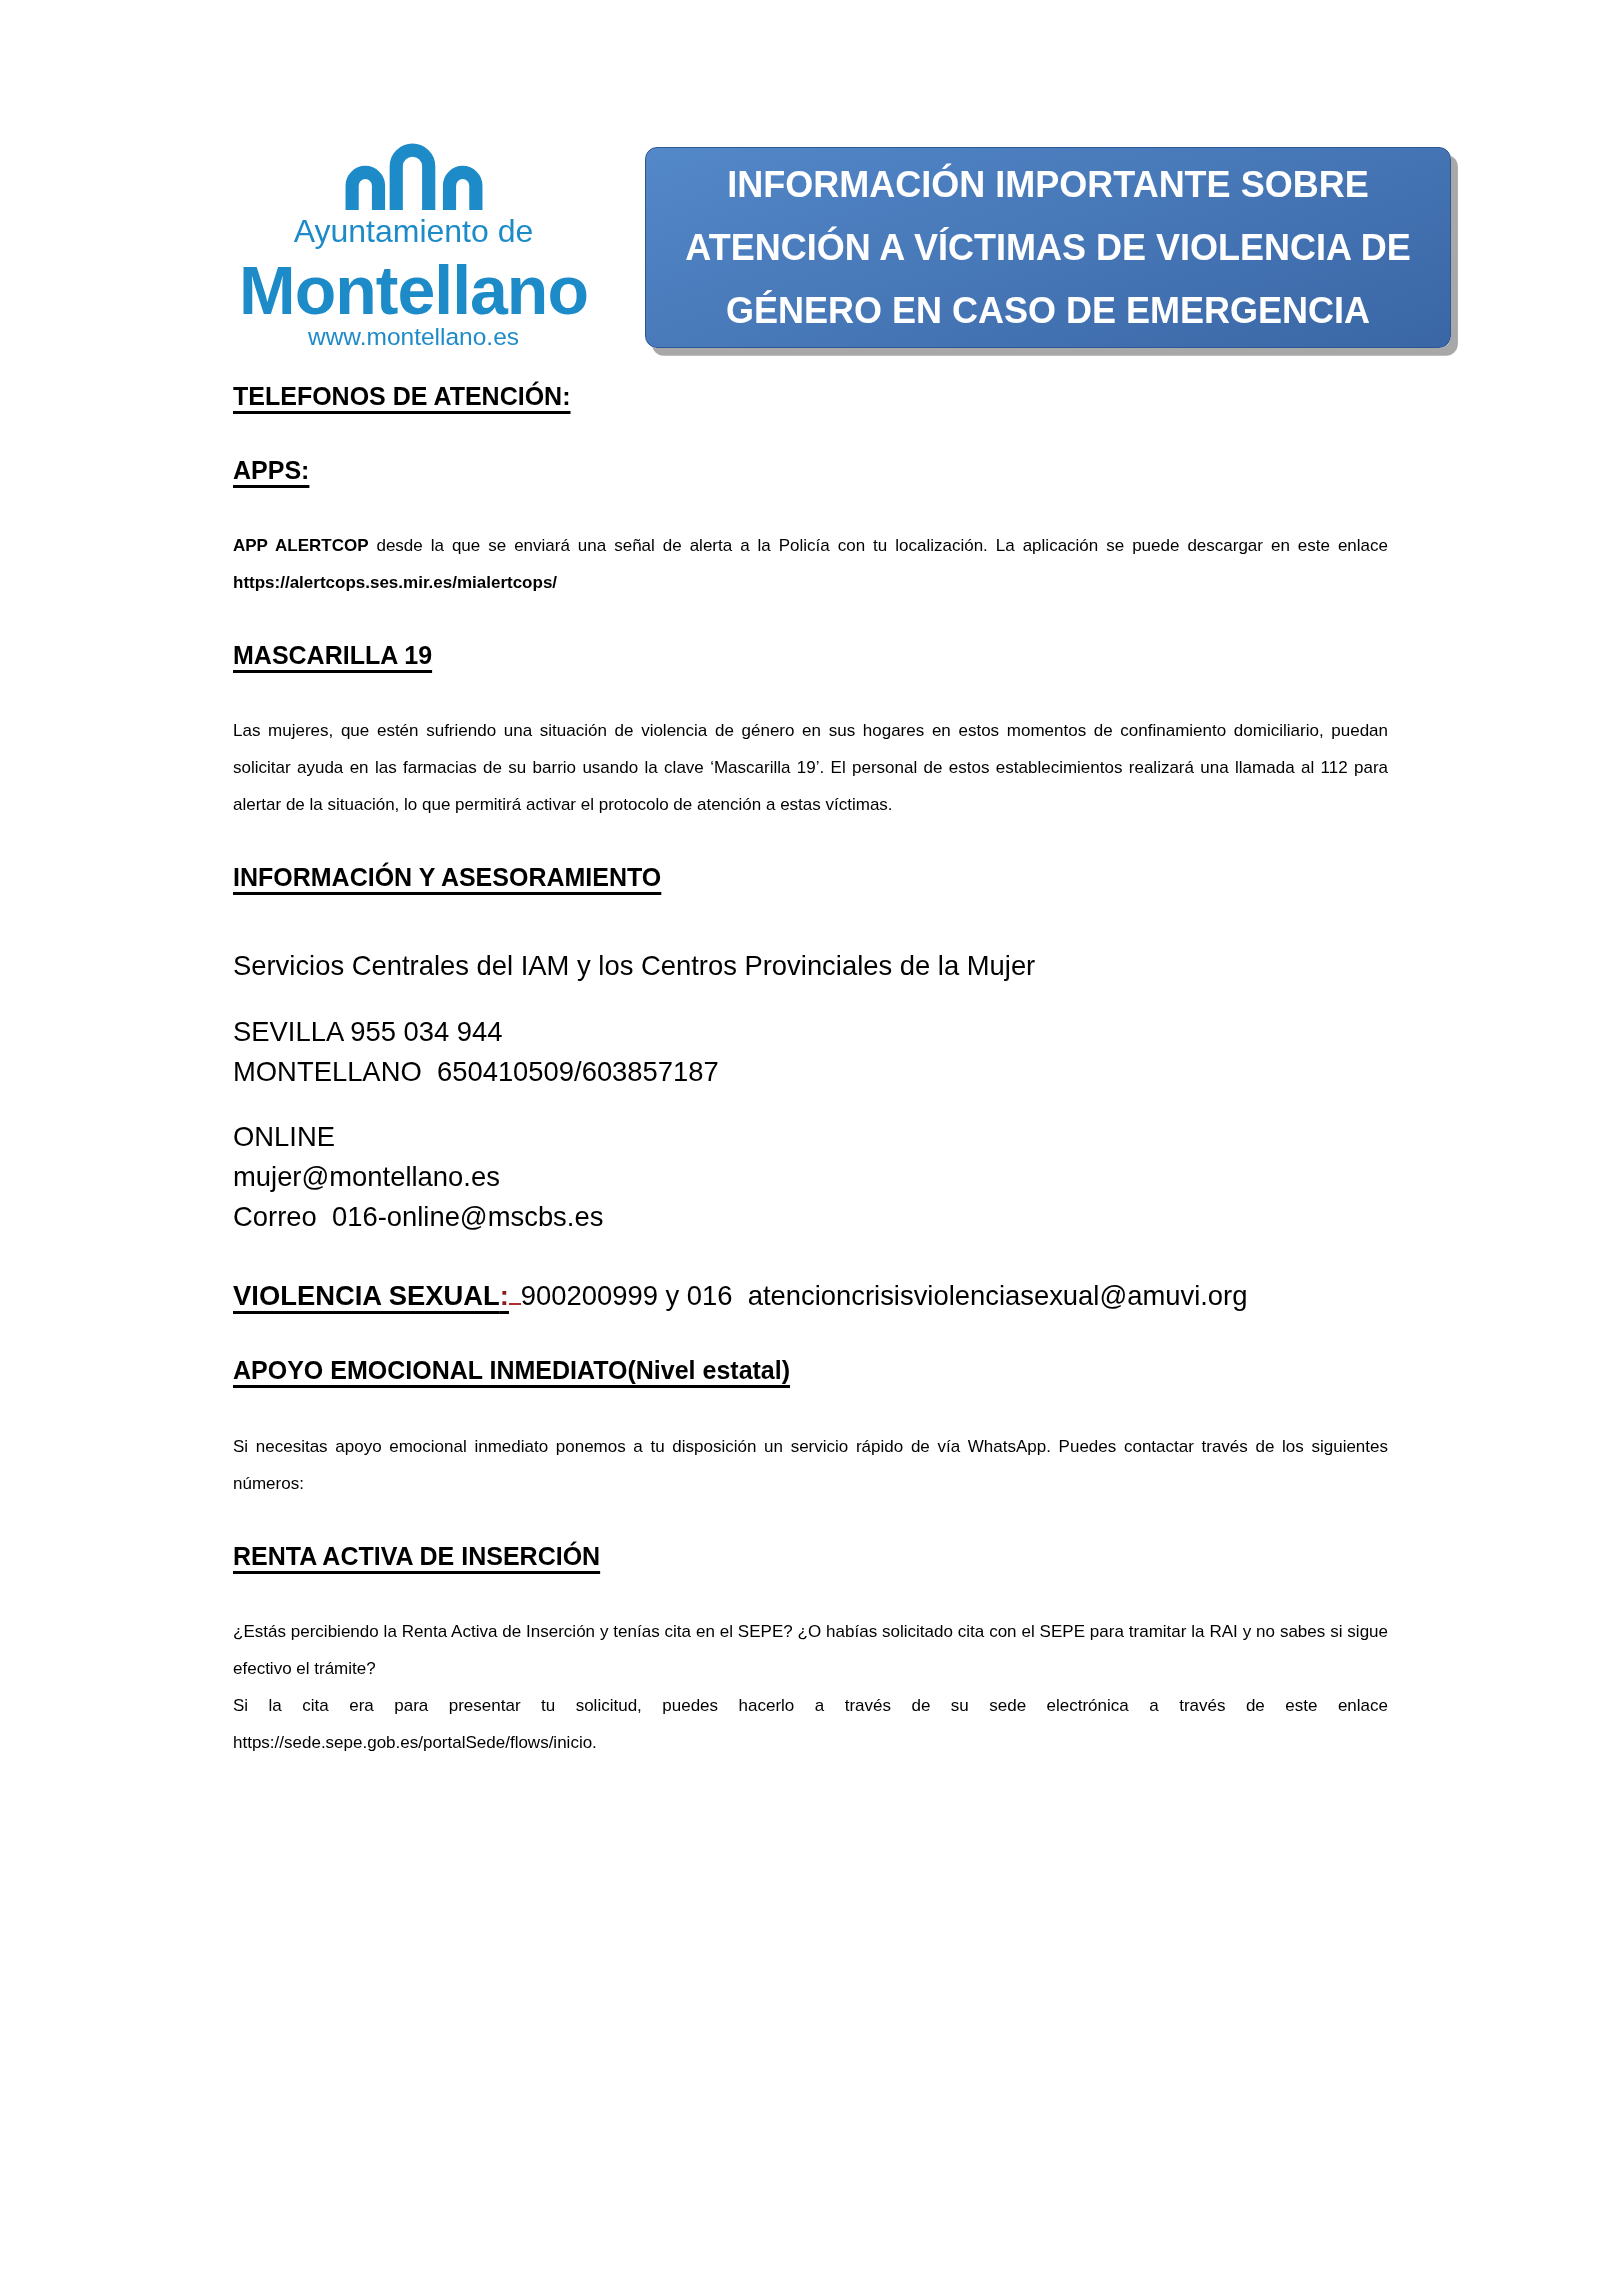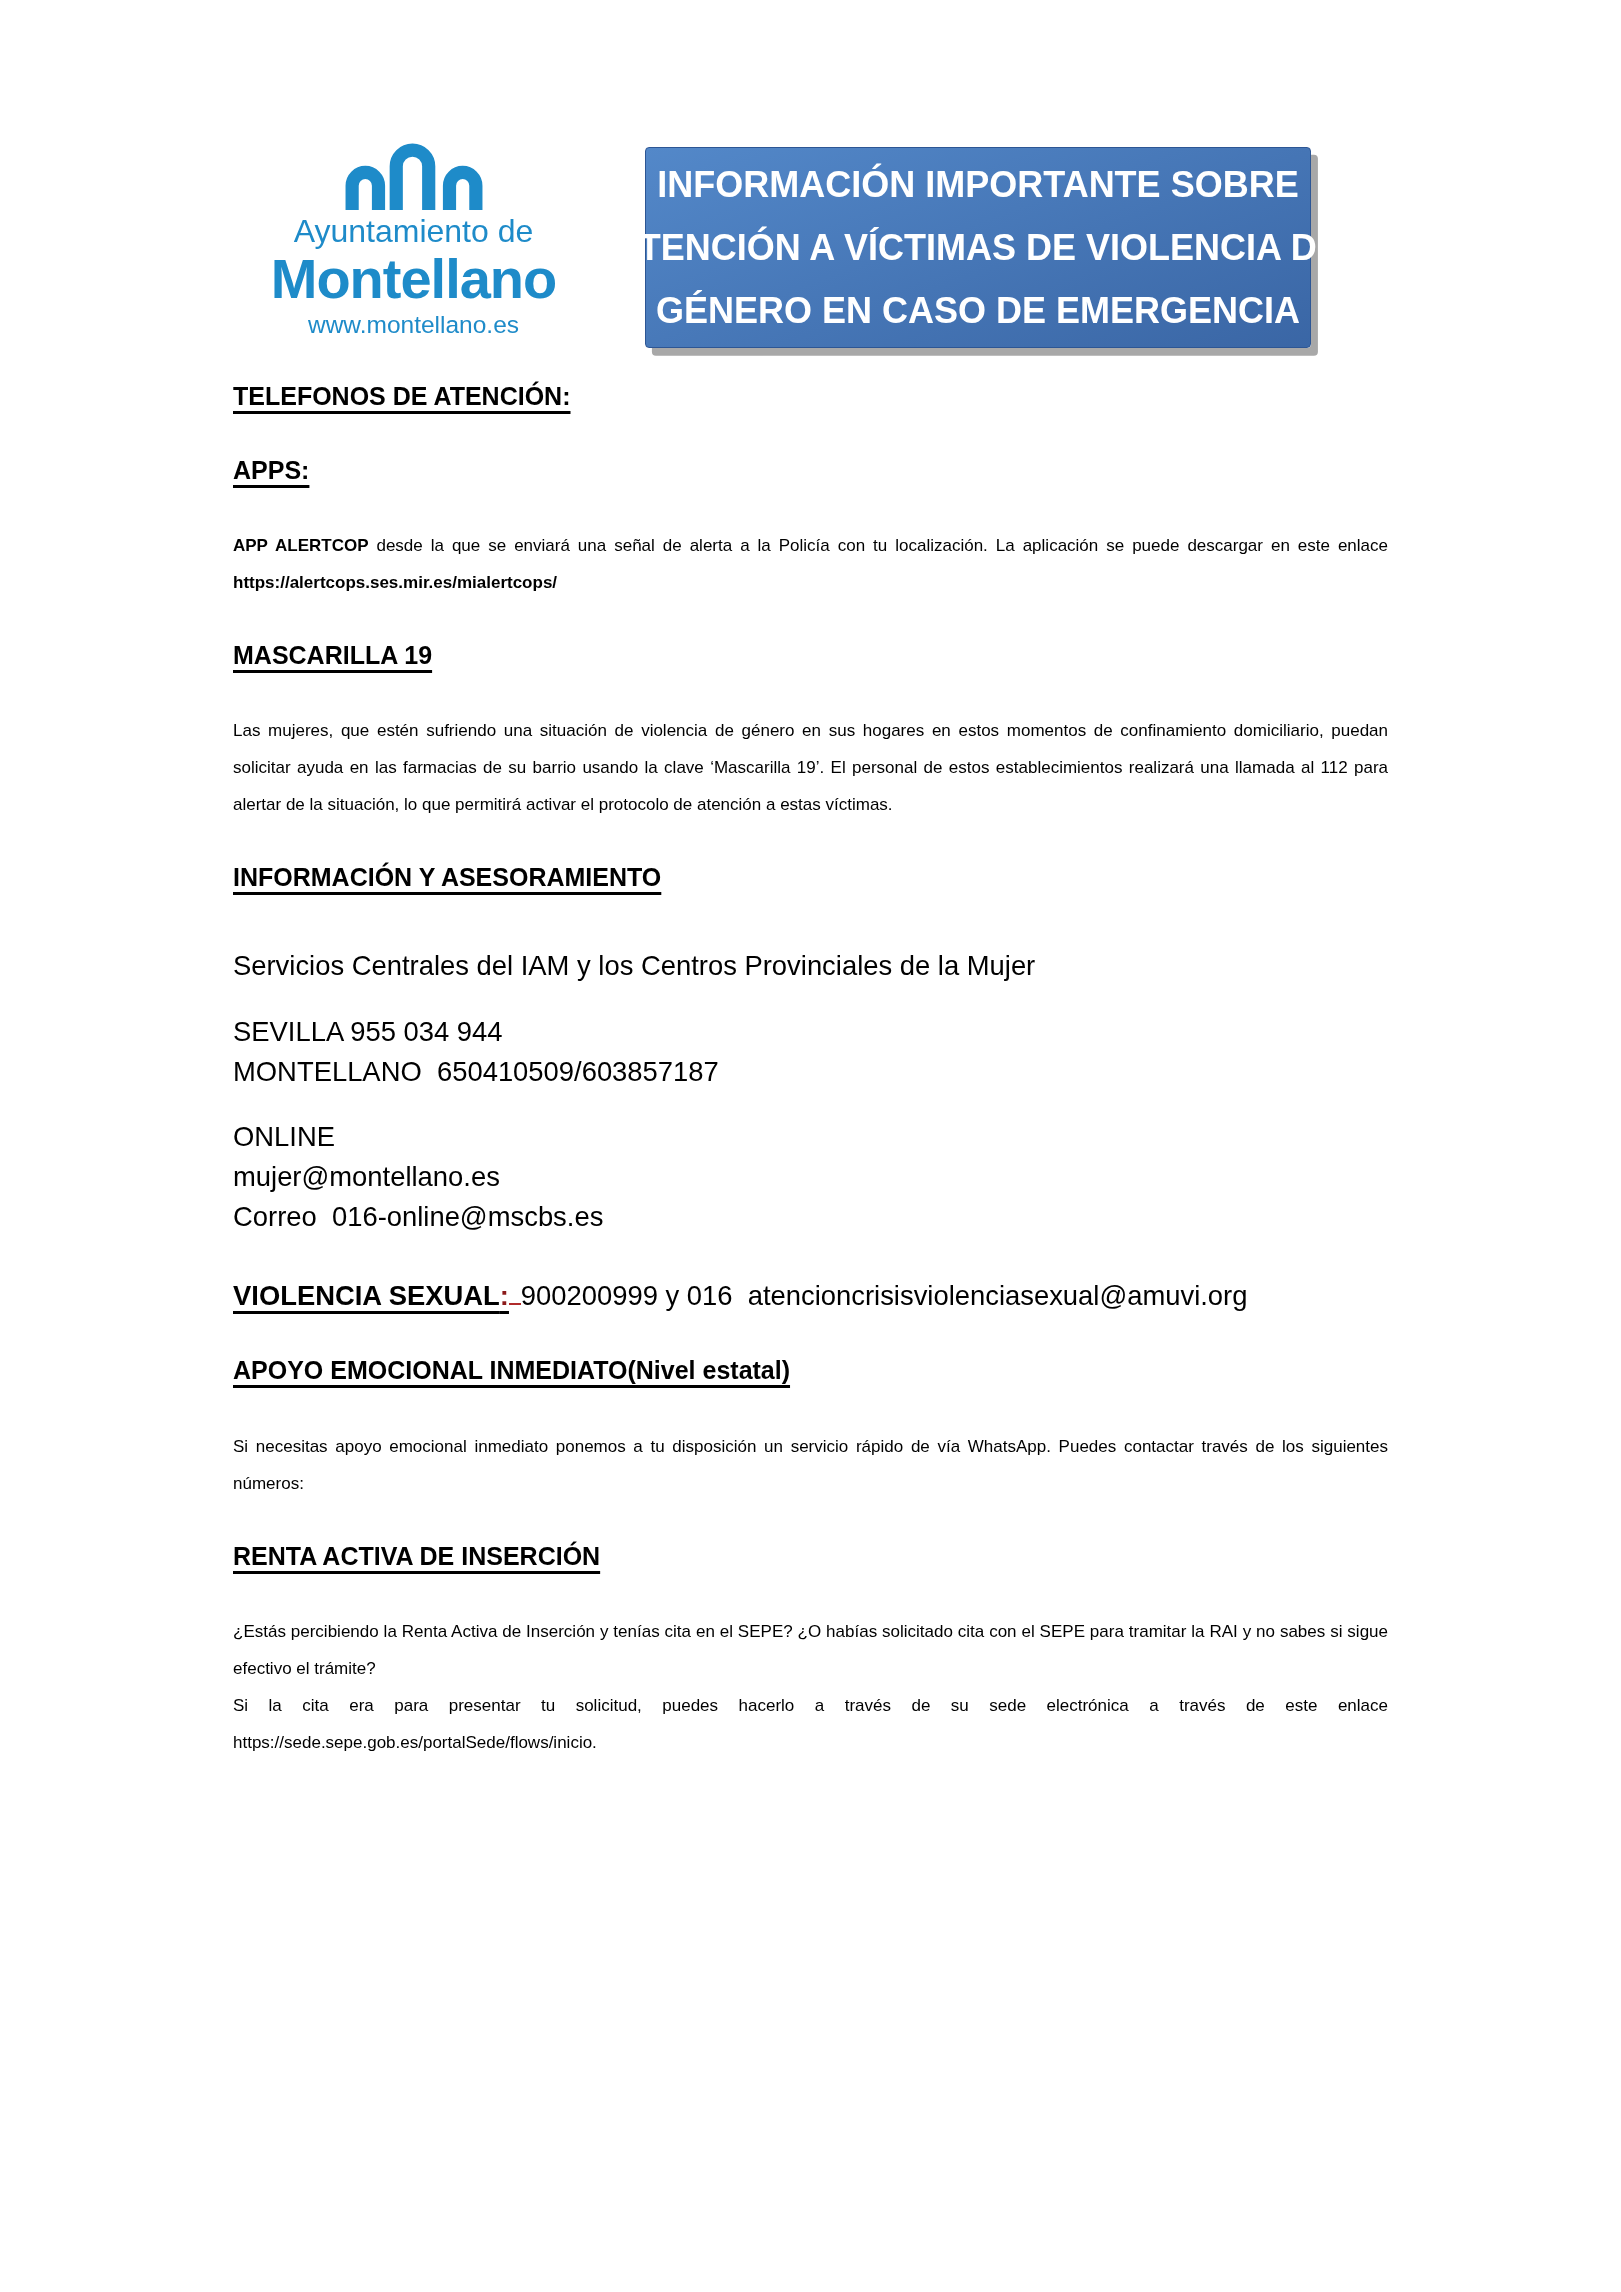--- a/index.html
+++ b/index.html
@@ -7,28 +7,28 @@
     width:1621px; height:2293px; overflow:hidden;
     background:#ffffff; color:#000000;
     font-family:"Liberation Sans", sans-serif;
   }
   .header { position:relative; height:377px; }
 
   
   .logo { position:absolute; left:231px; top:143px; width:365px; text-align:center; color:#1E8BC9; }
   .logo svg { display:block; margin:0 auto; }
   .logo-org  { font-size:32px; line-height:35px; margin-top:3.9px; }
-  .logo-name { font-size:56px; font-weight:bold; line-height:59px; letter-spacing:-1px; }
+  .logo-name { font-size:68px; font-weight:bold; line-height:59px; letter-spacing:-1px;margin-top:12px; }
   .logo-url  { font-size:24.5px; line-height:27.4px; margin-top:2.9px; }
 
   
   .banner {
-    position:absolute; left:645px; top:147px; width:666px; height:201px; box-sizing:border-box;
+    position:absolute; left:645px; top:147px; width:806px; height:201px; box-sizing:border-box;
     background:linear-gradient(160deg,#5388C9 0%,#3A66A5 100%);
-    border:1px solid #2D5694; border-radius:4px;
+    border:1px solid #2D5694; border-radius:12px;
     box-shadow:6.9px 7.8px 0 #A8A8A8;
     display:flex; flex-direction:column; justify-content:center; align-items:center;
     padding:5.9px 9.8px;
   }
   .banner-line { color:#FFFFFF; font-weight:bold; font-size:36px; line-height:63px; text-align:center; white-space:nowrap; }
 
   main { margin:0 233px; }
 
   .h {
     font-size:25px; font-weight:bold; line-height:39px;

